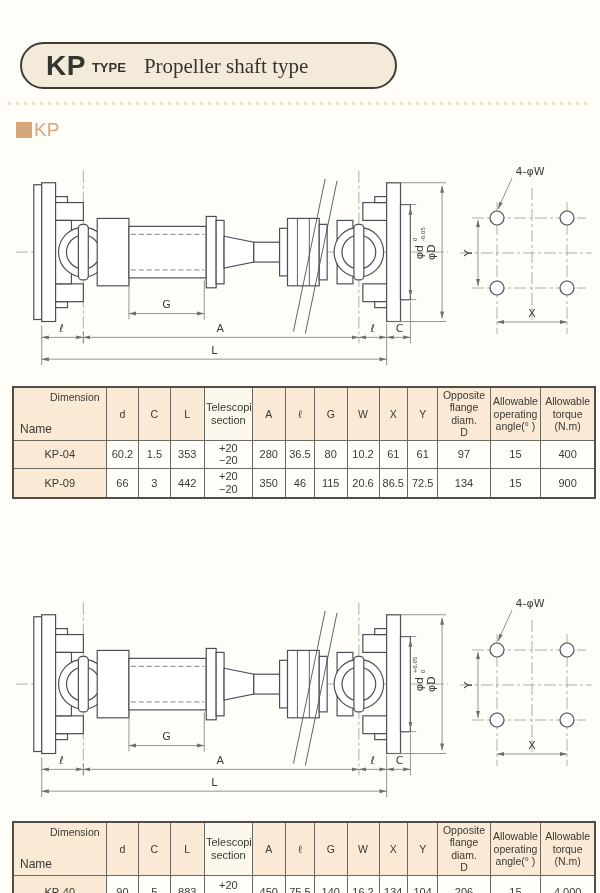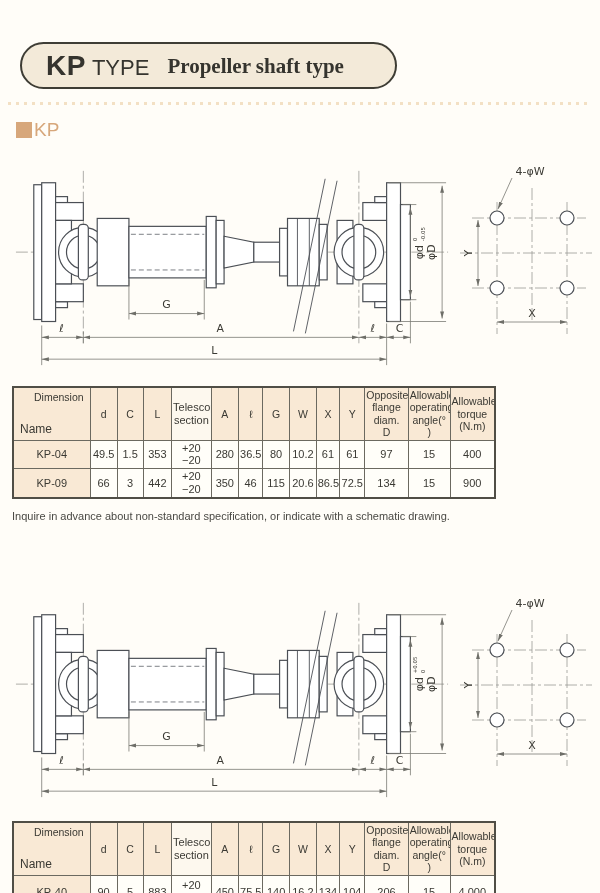--- a/index.html
+++ b/index.html
@@ -11,23 +11,23 @@
   }
   .page{position:relative;width:600px;height:893px;margin-top:28px;}
 
   
   .title-pill{
     position:absolute;left:20px;top:14px;width:377px;height:47px;
     background:#f3ead9;border:2px solid #3e3d35;border-radius:28px;
     box-sizing:border-box;display:flex;align-items:center;padding-left:24px;
   }
   .title-pill .kp{font-size:28px;font-weight:bold;color:#35342e;letter-spacing:.5px;}
-  .title-pill .type{font-size:22px;font-weight:normal;color:#35342e;margin-left:6px;margin-top:4px;}
+  .title-pill .type{font-size:13px;font-weight:bold;color:#35342e;margin-left:6px;margin-top:4px;}
   .title-pill .subtitle{
-    font-family:"Liberation Serif",serif;font-size:21px;font-weight:bold;
+    font-family:"Liberation Serif",serif;font-size:21px;font-weight:normal;
     color:#35342e;margin-left:18px;margin-top:2px;
   }
 
   
   .dotted{
     position:absolute;left:8px;top:74px;width:584px;height:3px;
     background-image:repeating-linear-gradient(to right,#f3e0c4 0 3px,transparent 3px 8px);
   }
 
   
@@ -47,21 +47,21 @@
   svg .thin{stroke:#4b4f55;stroke-width:.9;fill:none;}
   svg .dashed{stroke:#5a5e64;stroke-width:.8;fill:none;stroke-dasharray:5 3;}
   svg .cl{stroke:#9a9a94;stroke-width:.8;fill:none;stroke-dasharray:12 3 3 3;}
   svg .dim{stroke:#7a7a74;stroke-width:.8;fill:none;}
   svg text{fill:#3b3a34;font-family:"DejaVu Sans",sans-serif;}
   svg .dlabel{font-size:11px;}
   svg .dsmall{font-size:5.5px;}
 
   
   table.spec{
-    position:absolute;left:12px;width:484px;
+    position:absolute;left:12px;width:584px;
     border-collapse:collapse;table-layout:fixed;
     border:2px solid #504e46;
     font-size:10.5px;color:#3a3933;
   }
   table.spec.t1{top:358px;}
   table.spec.t2{top:793px;}
   .spec th,.spec td{
     border:1px solid #6b6960;text-align:center;vertical-align:middle;
     white-space:pre-line;padding:1px 1px;line-height:1.18;overflow:hidden;
   }
@@ -253,21 +253,21 @@
 D</th>
       <th>Allowable
 operating
 angle(° )</th>
       <th>Allowable
 torque
 (N.m)</th>
     </tr>
     <tr>
       <td class="name">KP-04</td>
-      <td>49.5</td>
+      <td>60.2</td>
       <td>1.5</td>
       <td>353</td>
       <td>+20
 −20</td>
       <td>280</td>
       <td>36.5</td>
       <td>80</td>
       <td>10.2</td>
       <td>61</td>
       <td>61</td>
@@ -288,21 +288,20 @@
       <td>20.6</td>
       <td>86.5</td>
       <td>72.5</td>
       <td>134</td>
       <td>15</td>
       <td>900</td>
     </tr>
   </tbody>
     </table>
 
-  <div class="note">Inquire in advance about non-standard specification, or indicate with a schematic drawing.</div>
 
   <div class="drawing-row d2">
     <svg class="shaft" width="446" height="228" viewBox="0 0 450 228">
       <defs>
         <marker id="arC" viewBox="0 0 10 7" markerWidth="10" markerHeight="7" refX="9" refY="3.5" orient="auto-start-reverse">
           <path d="M0,1 L9,3.5 L0,6 Z" fill="#6e6e68"></path>
         </marker>
       </defs>
       <g>
         <line class="cl" x1="6" y1="100" x2="442" y2="100"></line>

